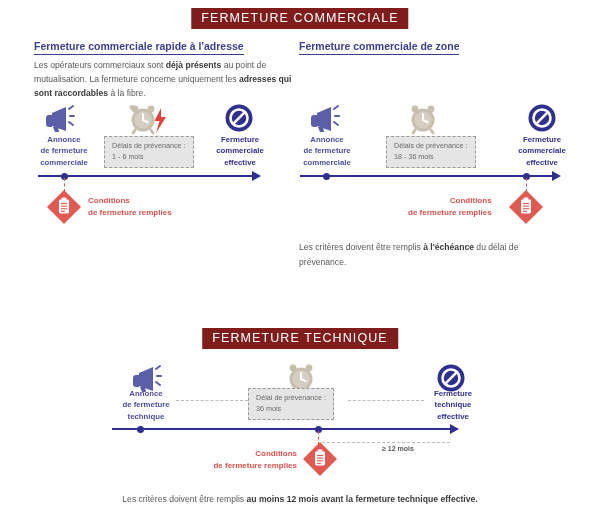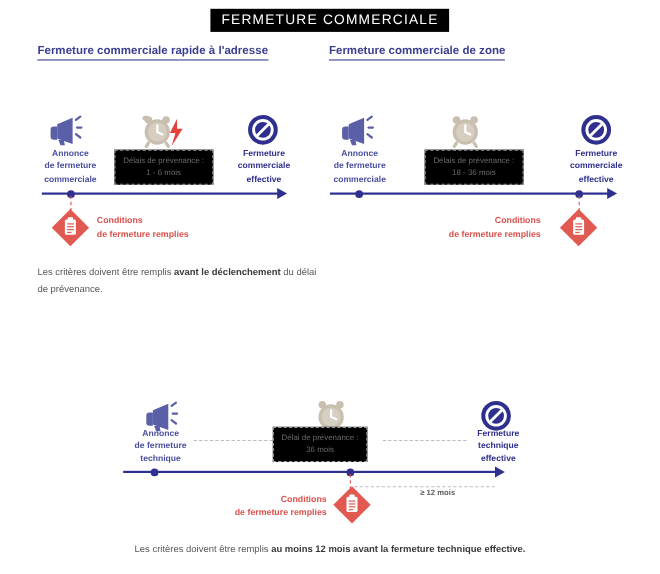--- a/index.html
+++ b/index.html
@@ -10,21 +10,21 @@
     color:#4a4a4a;
     position:relative;
     overflow:hidden;
     -webkit-font-smoothing:antialiased;
   }
   .page{position:relative;width:600px;height:522px;}
 
   
   .banner{
     position:absolute;
-    background:#000000;
+    background:#7f1d1d;
     color:#ffffff;
     font-size:12.5px;
     letter-spacing:1.1px;
     padding:3px 10px 4px 10px;
     text-align:center;
     white-space:nowrap;
     font-weight:400;
   }
   #banner-commercial{left:50%;transform:translateX(-50%);top:8px;}
   #banner-technique{left:50%;transform:translateX(-50%);top:328px;}
@@ -88,24 +88,24 @@
     text-align:center;
     white-space:nowrap;
   }
   .node-label.end{color:#2f2f8f;}
 
   .delay-box{
     position:absolute;
     border:1px dashed #9a9a9a;
     font-size:7.2px;
     color:#6a6a6a;
-    text-align:center;
+    text-align:left;
     line-height:1.5;
     padding:4px 7px;
-    background:#000000;
+    background:#e5e5e5;
     white-space:nowrap;
   }
 
   .cond-label{
     position:absolute;
     font-size:8px;
     font-weight:bold;
     line-height:1.45;
     color:#d9534f;
     white-space:nowrap;
@@ -149,20 +149,23 @@
 </style>
 </head>
 <body>
 
 <div class="page">
 
   <div class="banner" id="banner-commercial">FERMETURE COMMERCIALE</div>
 
   <div class="col-heading" id="heading-left">Fermeture commerciale rapide à l'adresse</div>
 
+  <div class="para" id="para-left">
+    <span>Les opérateurs commerciaux sont </span><b>déjà présents</b><span> au point de mutualisation. La fermeture concerne uniquement les </span><b>adresses qui sont raccordables</b><span> à la fibre.</span>
+  </div>
 
   <div class="icon" style="left:40px;top:104px;">
     <svg width="36" height="30" viewBox="0 0 36 30">
       <path d="M6 14 L6 20 Q6 23 9 23 L12 23 L12 11 L9 11 Q6 11 6 14 Z" fill="#5a5fa8"></path>
       <path d="M12 9 L26 3 L26 27 L12 22 Z" fill="#5a5fa8"></path>
       <path d="M13 23 L18 23 L19 28 L15 28 Z" fill="#5a5fa8"></path>
       <path d="M29 5 L33 2" stroke="#5a5fa8" stroke-width="2" stroke-linecap="round"></path>
       <path d="M30 12 L34 12" stroke="#5a5fa8" stroke-width="2" stroke-linecap="round"></path>
       <path d="M29 18 L33 21" stroke="#5a5fa8" stroke-width="2" stroke-linecap="round"></path>
     </svg>
@@ -223,23 +226,20 @@
       <rect x="15" y="19.2" width="6.2" height="1.1" fill="#e05a52"></rect>
       <rect x="15" y="21.8" width="4" height="1.1" fill="#e05a52"></rect>
     </svg>
   </div>
 
   <div class="cond-label" style="left:88px;top:195px;">
     <div>Conditions</div>
     <div>de fermeture remplies</div>
   </div>
 
-  <div class="caption" id="caption-left">
-    <span>Les critères doivent être remplis </span><b>avant le déclenchement</b><span> du délai de prévenance.</span>
-  </div>
 
   <div class="col-heading" id="heading-right">Fermeture commerciale de zone</div>
 
 
   <div class="icon" style="left:305px;top:104px;">
     <svg width="36" height="30" viewBox="0 0 36 30">
       <path d="M6 14 L6 20 Q6 23 9 23 L12 23 L12 11 L9 11 Q6 11 6 14 Z" fill="#5a5fa8"></path>
       <path d="M12 9 L26 3 L26 27 L12 22 Z" fill="#5a5fa8"></path>
       <path d="M13 23 L18 23 L19 28 L15 28 Z" fill="#5a5fa8"></path>
       <path d="M29 5 L33 2" stroke="#5a5fa8" stroke-width="2" stroke-linecap="round"></path>
@@ -302,22 +302,26 @@
       <rect x="15" y="19.2" width="6.2" height="1.1" fill="#e05a52"></rect>
       <rect x="15" y="21.8" width="4" height="1.1" fill="#e05a52"></rect>
     </svg>
   </div>
 
   <div class="cond-label" style="left:408px;top:195px;text-align:right;">
     <div>Conditions</div>
     <div>de fermeture remplies</div>
   </div>
 
-
-
+  <div class="caption" id="caption-right">
+    <span>Les critères doivent être remplis </span><b>à l'échéance</b><span> du délai de prévenance.</span>
+  </div>
+
+
+  <div class="banner" id="banner-technique">FERMETURE TECHNIQUE</div>
 
   <div class="icon" style="left:127px;top:364px;">
     <svg width="36" height="30" viewBox="0 0 36 30">
       <path d="M6 14 L6 20 Q6 23 9 23 L12 23 L12 11 L9 11 Q6 11 6 14 Z" fill="#5a5fa8"></path>
       <path d="M12 9 L26 3 L26 27 L12 22 Z" fill="#5a5fa8"></path>
       <path d="M13 23 L18 23 L19 28 L15 28 Z" fill="#5a5fa8"></path>
       <path d="M29 5 L33 2" stroke="#5a5fa8" stroke-width="2" stroke-linecap="round"></path>
       <path d="M30 12 L34 12" stroke="#5a5fa8" stroke-width="2" stroke-linecap="round"></path>
       <path d="M29 18 L33 21" stroke="#5a5fa8" stroke-width="2" stroke-linecap="round"></path>
     </svg>

